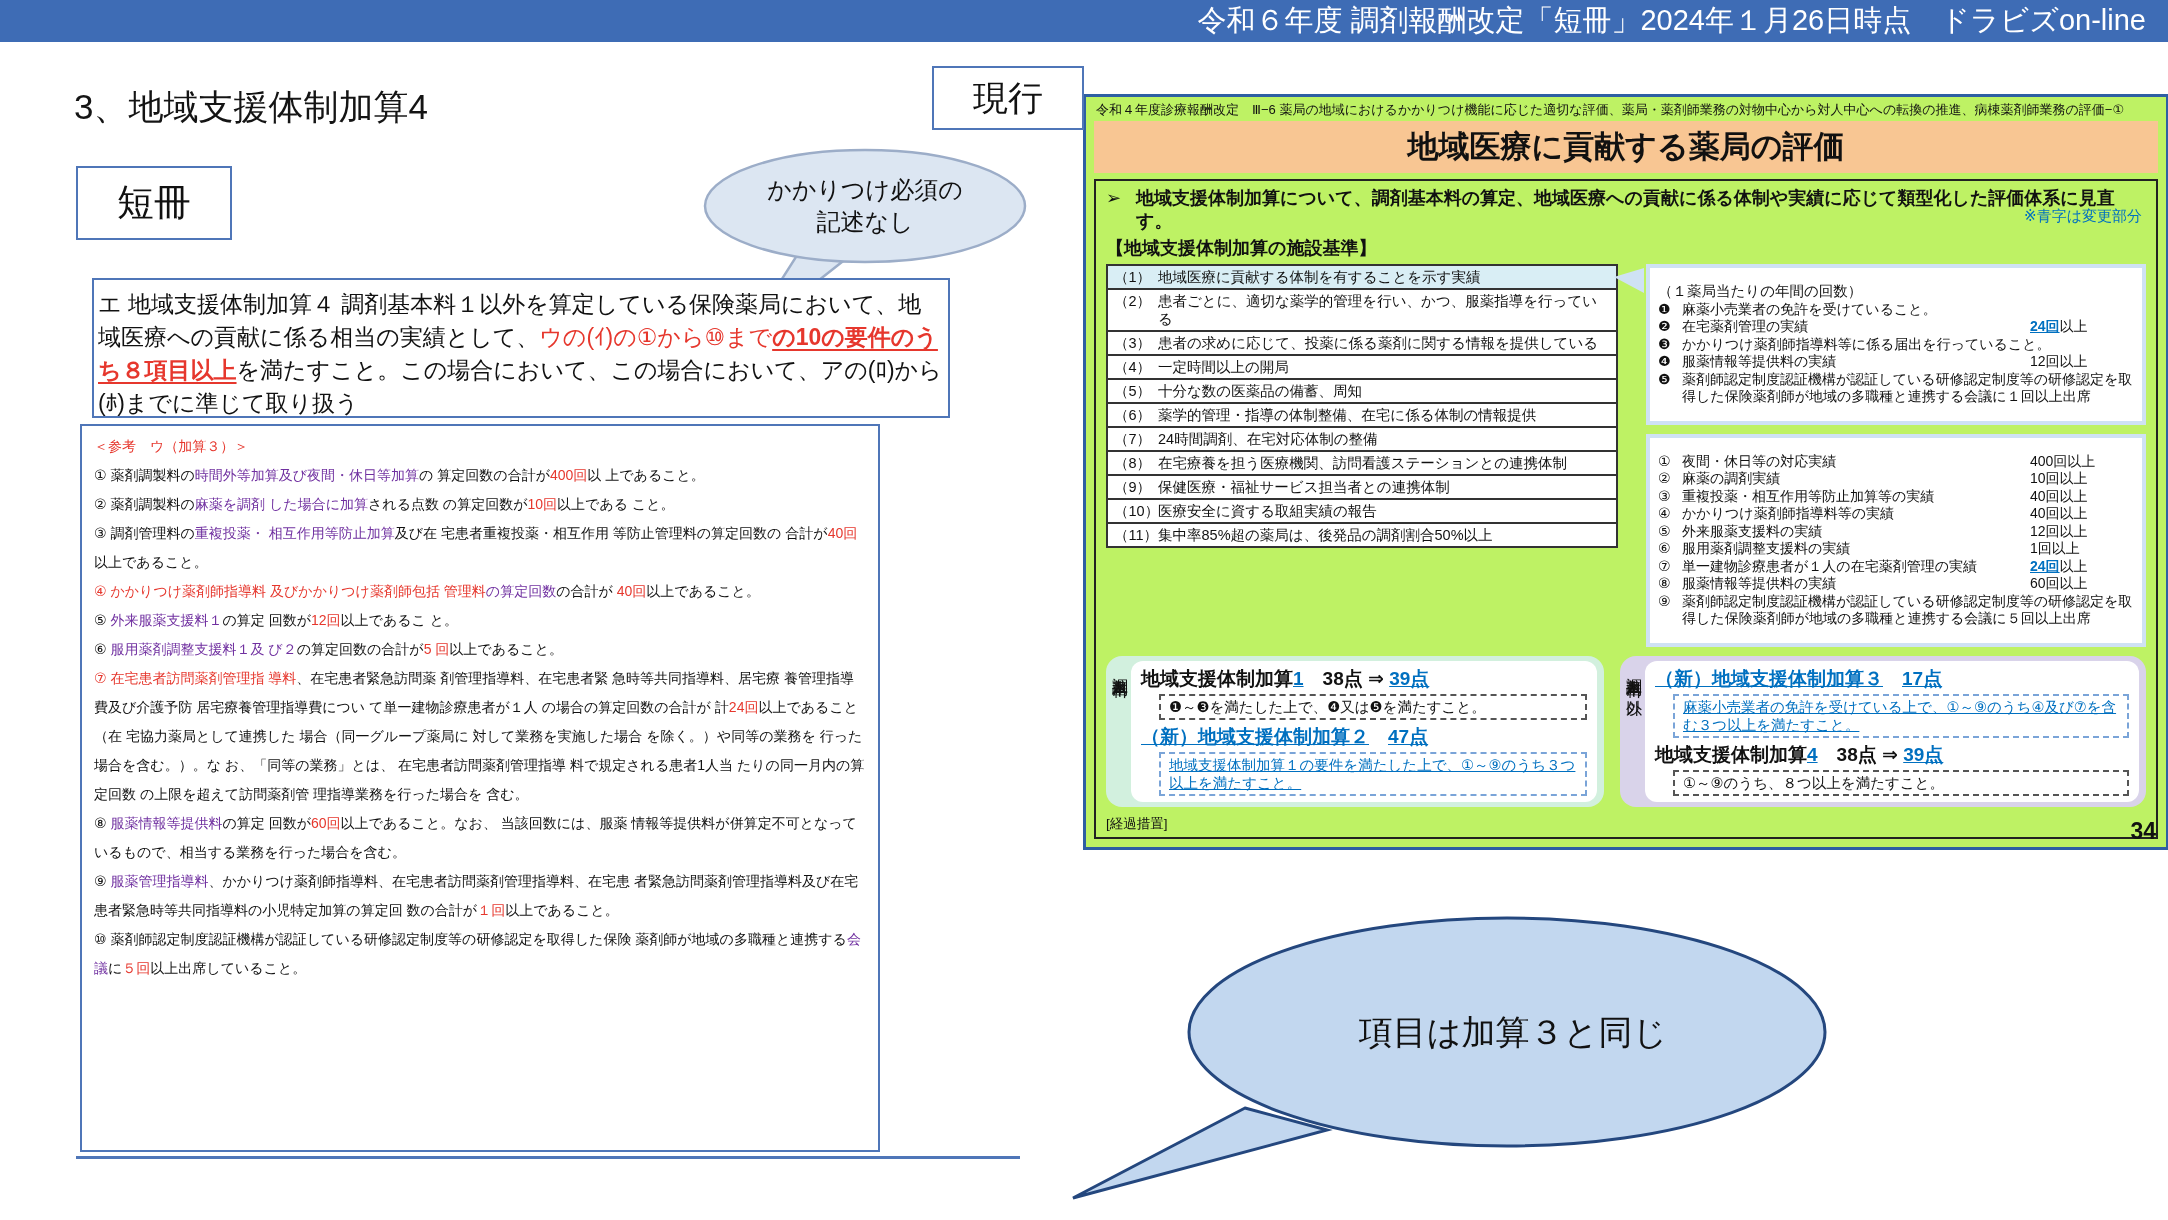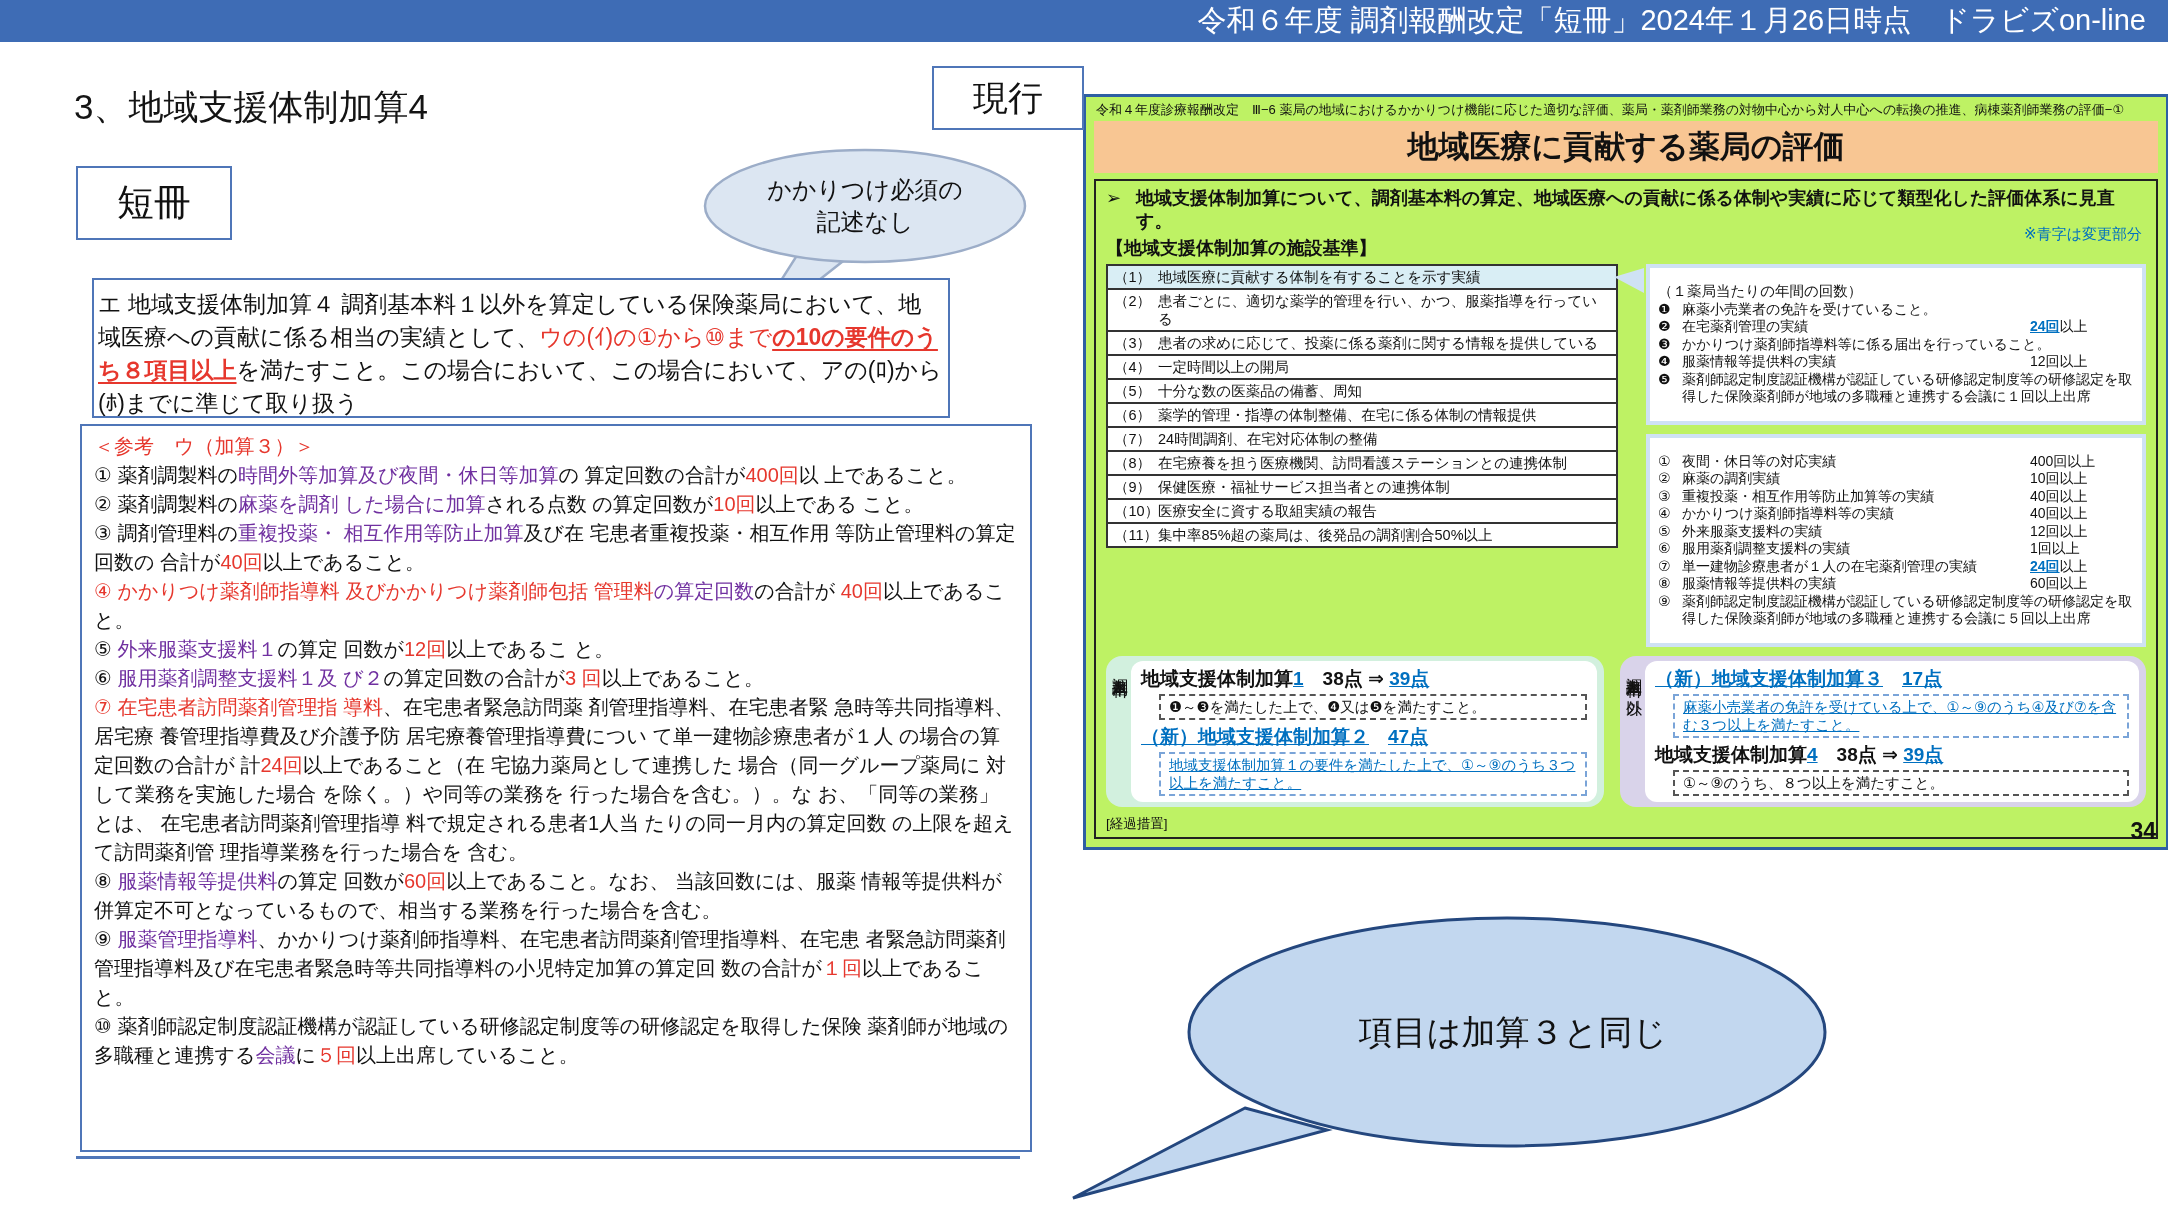--- a/index.html
+++ b/index.html
@@ -10,22 +10,22 @@
           display:flex;align-items:center;justify-content:flex-end;box-sizing:border-box;padding-right:22px;}
   .topbar span{color:#fff;font-size:29px;white-space:nowrap;}
   
   .title{position:absolute;left:74px;top:84px;margin:0;font-size:35px;font-weight:500;color:#141414;}
   .genko-box{position:absolute;left:932px;top:66px;width:148px;height:60px;border:2px solid #4f76b8;background:#fff;
              display:flex;align-items:center;justify-content:center;font-size:35px;z-index:5;}
   .tanzaku-box{position:absolute;left:76px;top:166px;width:152px;height:70px;border:2px solid #4f76b8;background:#fff;
              display:flex;align-items:center;justify-content:center;font-size:37px;}
   .e-box{position:absolute;left:92px;top:278px;width:858px;height:140px;border:2px solid #4f76b8;background:#fff;
          box-sizing:border-box;padding:8px 4px;font-size:23px;line-height:33px;}
-  .sanko-box{position:absolute;left:80px;top:424px;width:952px;height:728px;border:2px solid #4f76b8;background:#fff;
-         box-sizing:border-box;padding:6px 12px;font-size:20px;line-height:29px;overflow:hidden;}
+  .sanko-box{position:absolute;left:80px;top:424px;width:800px;height:728px;border:2px solid #4f76b8;background:#fff;
+         box-sizing:border-box;padding:6px 12px;font-size:14px;line-height:29px;overflow:hidden;}
   .underline-rule{position:absolute;left:76px;top:1156px;width:944px;height:3px;background:#4f76b8;}
   .para{margin:0;}
   
   .c-k{color:#111;}
   .c-kb{color:#111;font-weight:700;}
   .c-r{color:#e6372d;}
   .c-p{color:#7030a0;}
   .c-rbu{color:#e6372d;font-weight:700;text-decoration:underline;text-underline-offset:4px;text-decoration-thickness:2px;}
   .c-bu{color:#0070c0;text-decoration:underline;}
   .c-bub{color:#0070c0;font-weight:700;text-decoration:underline;}
@@ -36,21 +36,21 @@
   .bubble-bottom text{font-size:34px;fill:#111;text-anchor:middle;font-family:"Liberation Sans","DejaVu Sans",sans-serif;}
   
   .panel{position:absolute;left:1076px;top:94px;width:1086px;height:756px;border:3px solid #2e5fa3;background:#bef264;
          box-sizing:border-box;overflow:hidden;margin-left:7px;}
   .src{padding:4px 10px 2px;font-size:13px;color:#111;white-space:nowrap;overflow:hidden;}
   .banner{margin:0 8px;background:#f8c693;text-align:center;font-size:31px;font-weight:700;padding:5px 0;}
   .inner{position:relative;margin:6px 8px 0;border:2px solid #222;padding:6px 10px 4px;}
   .lead{display:flex;font-size:18px;line-height:23px;font-weight:600;padding-right:6px;}
   .lead-mark{width:30px;flex:none;}
   .lead-text{flex:1;}
-  .note-blue{position:absolute;right:14px;top:44px;color:#0070c0;font-size:15px;}
+  .note-blue{position:absolute;right:14px;top:26px;color:#0070c0;font-size:15px;}
   .crit-head{font-size:18px;font-weight:700;margin:3px 0 4px;}
   .cols{position:relative;display:flex;gap:28px;}
   .crit-table{width:512px;flex:none;display:flex;flex-direction:column;}
   .crit-row{display:flex;border:2px solid #333;margin-top:-2px;background:#fff;padding:2px 6px;font-size:14.5px;line-height:18px;}
   .crit-row:first-child{margin-top:0;}
   .crit-row.hl{background:#d9eef5;}
   .crit-no{width:44px;flex:none;}
   .crit-text{flex:1;}
   .pointer{position:absolute;left:508px;top:4px;width:0;height:0;
            border-top:9px solid transparent;border-bottom:16px solid transparent;border-right:30px solid #cfe2f4;}
@@ -109,21 +109,21 @@
 
   <div class="e-box"><span class="seg c-k">エ 地域支援体制加算４ 調剤基本料１以外を算定している保険薬局において、地域医療への貢献に係る相当の実績として、</span><span class="seg c-r">ウの(ｲ)の①から⑩まで</span><span class="seg c-rbu">の10の要件のうち８項目以上</span><span class="seg c-k">を満たすこと。この場合において、この場合において、アの(ﾛ)から(ﾎ)までに準じて取り扱う</span></div>
 
   <div class="sanko-box">
       <div class="para"><span class="seg c-r">＜参考　ウ（加算３）＞</span></div>
       <div class="para"><span class="seg c-k">① 薬剤調製料の</span><span class="seg c-p">時間外等加算及び夜間・休日等加算</span><span class="seg c-k">の 算定回数の合計が</span><span class="seg c-r">400回</span><span class="seg c-k">以 上であること。</span></div>
       <div class="para"><span class="seg c-k">② 薬剤調製料の</span><span class="seg c-p">麻薬を調剤 した場合に加算</span><span class="seg c-k">される点数 の算定回数が</span><span class="seg c-r">10回</span><span class="seg c-k">以上である こと。</span></div>
       <div class="para"><span class="seg c-k">③ 調剤管理料の</span><span class="seg c-p">重複投薬・ 相互作用等防止加算</span><span class="seg c-k">及び在 宅患者重複投薬・相互作用 等防止管理料の算定回数の 合計が</span><span class="seg c-r">40回</span><span class="seg c-k">以上であること。</span></div>
       <div class="para"><span class="seg c-r">④ かかりつけ薬剤師指導料 及びかかりつけ薬剤師包括 管理料</span><span class="seg c-p">の算定回数</span><span class="seg c-k">の合計が </span><span class="seg c-r">40回</span><span class="seg c-k">以上であること。</span></div>
       <div class="para"><span class="seg c-k">⑤ </span><span class="seg c-p">外来服薬支援料１</span><span class="seg c-k">の算定 回数が</span><span class="seg c-r">12回</span><span class="seg c-k">以上であるこ と。</span></div>
-      <div class="para"><span class="seg c-k">⑥ </span><span class="seg c-p">服用薬剤調整支援料１及 び２</span><span class="seg c-k">の算定回数の合計が</span><span class="seg c-r">3 回</span><span class="seg c-k">以上であること。</span></div>
+      <div class="para"><span class="seg c-k">⑥ </span><span class="seg c-p">服用薬剤調整支援料１及 び２</span><span class="seg c-k">の算定回数の合計が</span><span class="seg c-r">5 回</span><span class="seg c-k">以上であること。</span></div>
       <div class="para"><span class="seg c-r">⑦ 在宅患者訪問薬剤管理指 導料</span><span class="seg c-k">、在宅患者緊急訪問薬 剤管理指導料、在宅患者緊 急時等共同指導料、居宅療 養管理指導費及び介護予防 居宅療養管理指導費につい て単一建物診療患者が１人 の場合の算定回数の合計が 計</span><span class="seg c-r">24回</span><span class="seg c-k">以上であること（在 宅協力薬局として連携した 場合（同一グループ薬局に 対して業務を実施した場合 を除く。）や同等の業務を 行った場合を含む。）。な お、「同等の業務」とは、 在宅患者訪問薬剤管理指導 料で規定される患者1人当 たりの同一月内の算定回数 の上限を超えて訪問薬剤管 理指導業務を行った場合を 含む。</span></div>
       <div class="para"><span class="seg c-k">⑧ </span><span class="seg c-p">服薬情報等提供料</span><span class="seg c-k">の算定 回数が</span><span class="seg c-r">60回</span><span class="seg c-k">以上であること。なお、 当該回数には、服薬 情報等提供料が併算定不可となっているもので、相当する業務を行った場合を含む。</span></div>
       <div class="para"><span class="seg c-k">⑨ </span><span class="seg c-p">服薬管理指導料</span><span class="seg c-k">、かかりつけ薬剤師指導料、在宅患者訪問薬剤管理指導料、在宅患 者緊急訪問薬剤管理指導料及び在宅患者緊急時等共同指導料の小児特定加算の算定回 数の合計が</span><span class="seg c-r">１回</span><span class="seg c-k">以上であること。</span></div>
       <div class="para"><span class="seg c-k">⑩ 薬剤師認定制度認証機構が認証している研修認定制度等の研修認定を取得した保険 薬剤師が地域の多職種と連携する</span><span class="seg c-p">会議</span><span class="seg c-k">に</span><span class="seg c-r">５回</span><span class="seg c-k">以上出席していること。</span></div>
     </div>
 
   <div class="underline-rule"></div>
 
   <section class="panel">
     <div class="src">令和４年度診療報酬改定　Ⅲ−6 薬局の地域におけるかかりつけ機能に応じた適切な評価、薬局・薬剤師業務の対物中心から対人中心への転換の推進、病棟薬剤師業務の評価−①</div>

